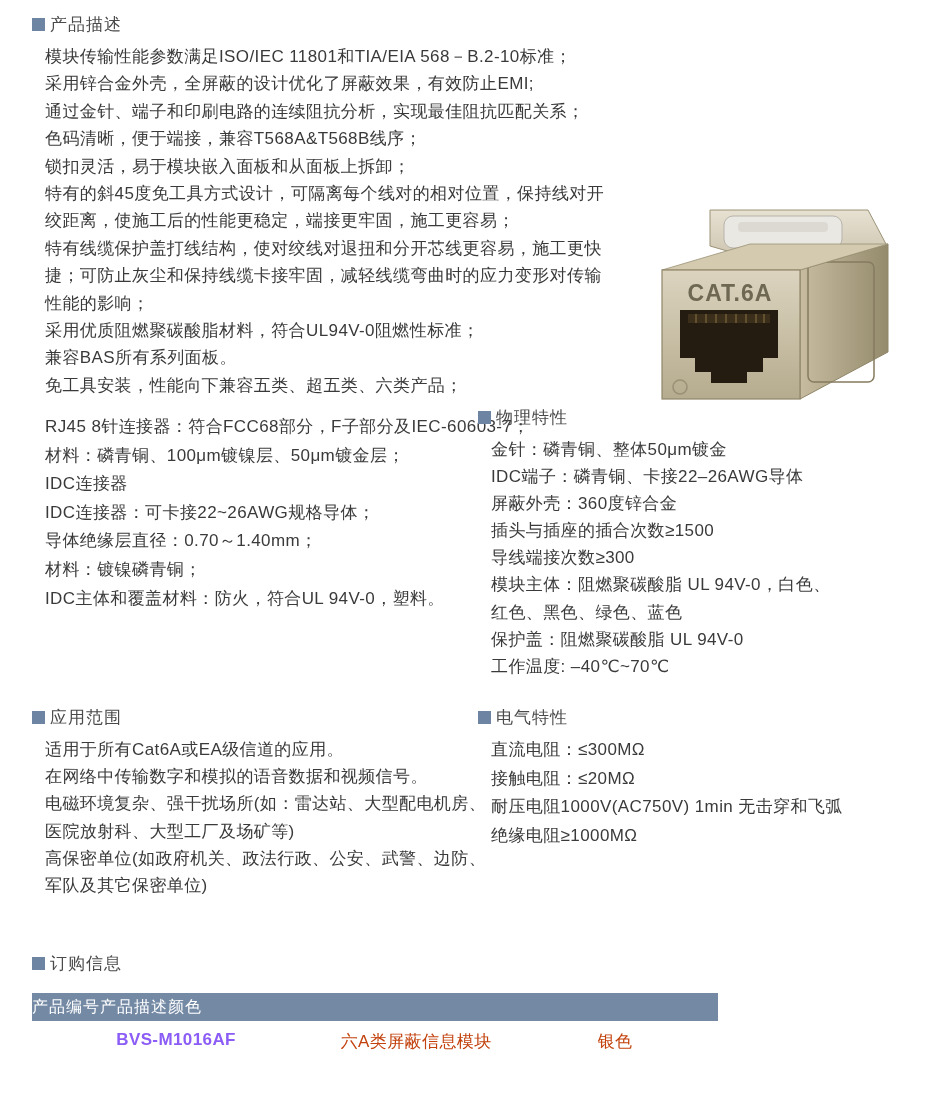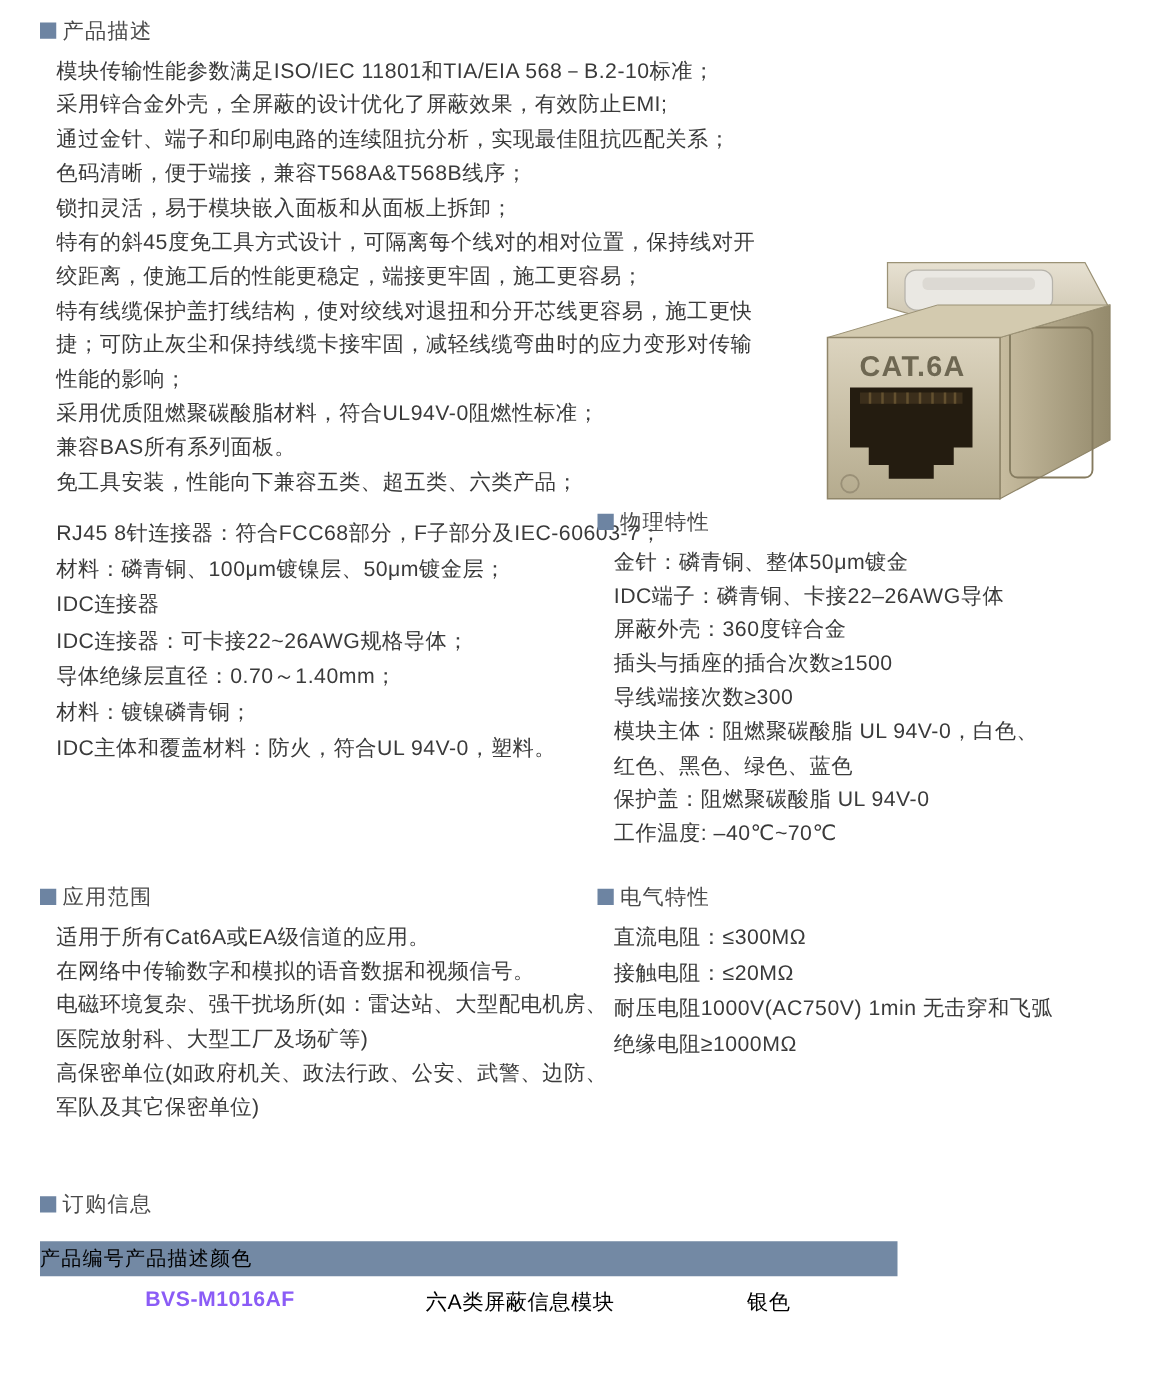--- a/index.html
+++ b/index.html
@@ -17,23 +17,23 @@
   .elec .line{line-height:28.6px;}
   #sec-desc{left:32px;top:13px;}
   #sec-mech{left:32px;top:406px;width:445px;}
   #sec-phys{left:478px;top:406px;width:458px;}
   #sec-app{left:32px;top:706px;width:445px;}
   #sec-elec{left:478px;top:706px;width:458px;}
   #sec-order{left:32px;top:952px;width:686px;}
   #product-photo{position:absolute;left:650px;top:182px;width:287px;height:228px;}
   .table{margin-top:18px;}
   .thead{display:flex;align-items:center;height:28px;background:var(--accent,#6d84a2);}
-  .th{text-align:right;font-size:16px;color:#000000;letter-spacing:1px;}
+  .th{text-align:right;font-size:16px;color:#ffffff;letter-spacing:1px;}
   .trow{display:flex;margin-top:9px;}
-  .td{text-align:center;font-size:17px;color:#000000;letter-spacing:0.4px;}
+  .td{text-align:center;font-size:17px;color:#c2410c;letter-spacing:0.4px;}
   .c1{width:42%;} .c2{width:28%;} .c3{width:30%;}
   .td.c1{font-weight:bold;color:#8b5cf6;}
 </style>
 </head>
 <body>
 
 <div class="page">
 
   <div class="sec desc" id="sec-desc">
     <div class="sec-title">

